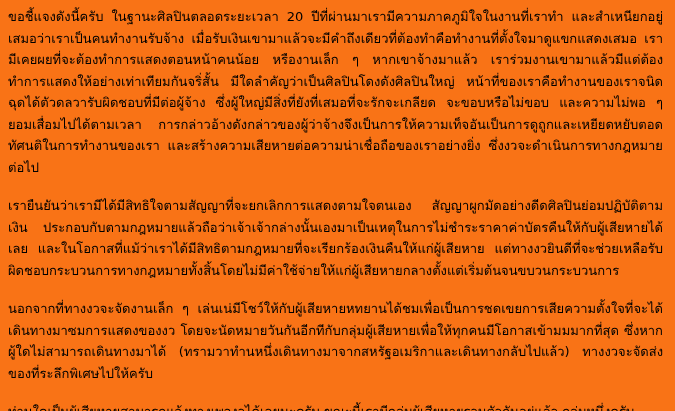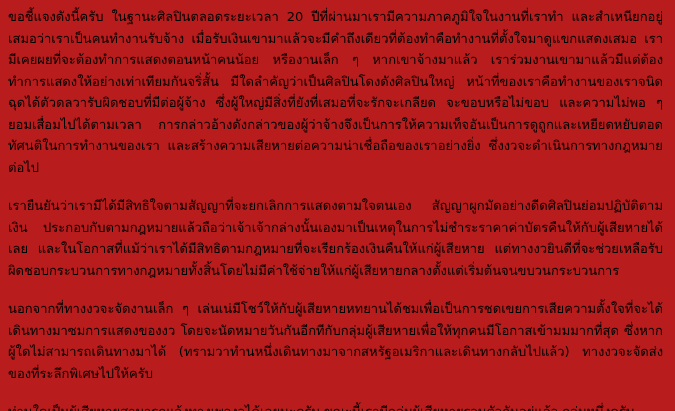--- a/index.html
+++ b/index.html
@@ -11,21 +11,21 @@
     height: 411px;
     background: #ffffff;
     font-family: "DejaVu Sans", "Liberation Sans", sans-serif;
     overflow: hidden;
   }
   .page {
     box-sizing: border-box;
     width: 675px;
     height: 411px;
     padding: 6px 12px 0 8px;
-    background: #b91c1c;
+    background: #f97316;
   }
   .para {
     color: #000000;
     font-size: 13px;
     line-height: 21.5px;
     text-align: justify;
     text-justify: inter-word;
     margin: 0 0 17px 0;
     word-break: break-word;
   }

